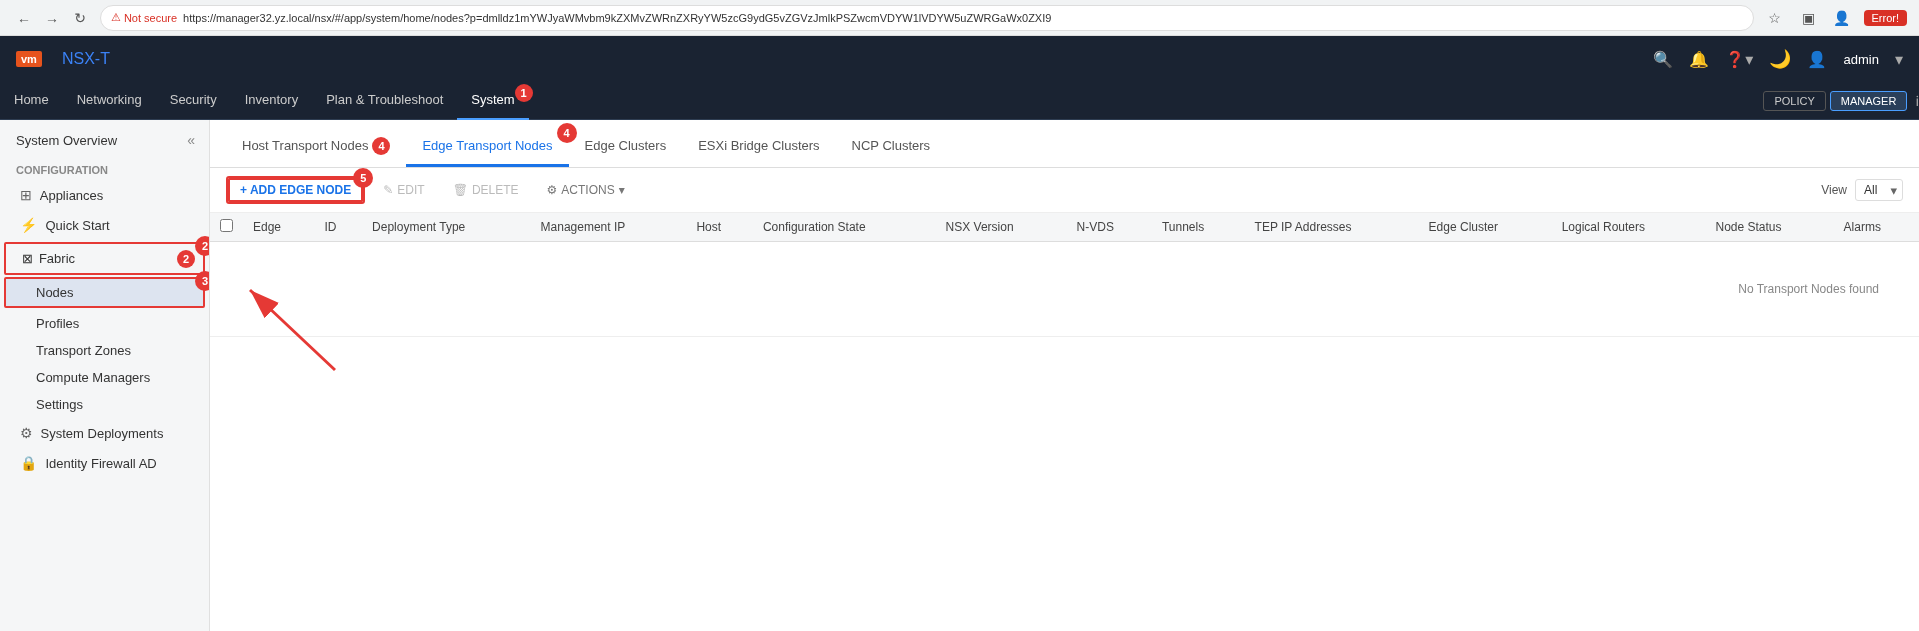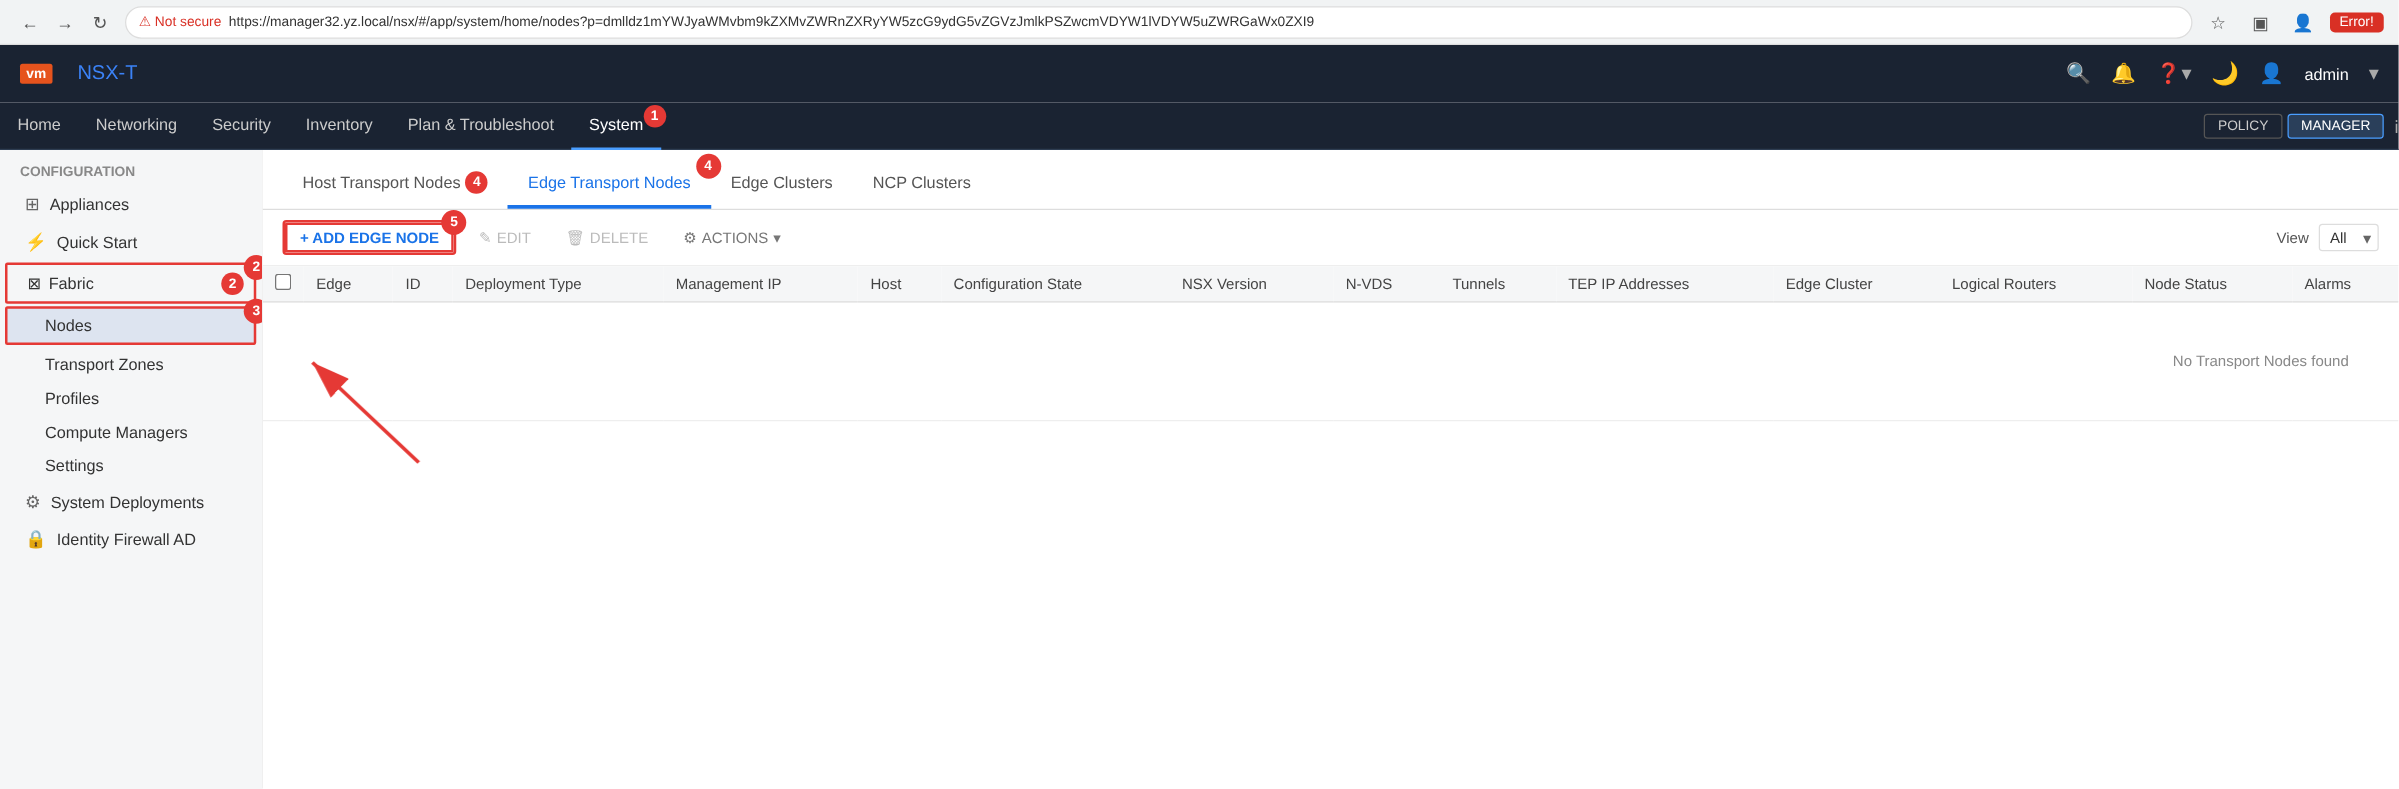--- a/index.html
+++ b/index.html
@@ -187,20 +187,24 @@
   <div class="top-nav-right">
     <button class="policy-btn">POLICY</button>
     <button class="manager-btn">MANAGER</button>
     <span class="info-btn">ℹ</span>
   </div>
 </div>
 
 <div class="main-layout" style="position:relative;">
 
   <div class="sidebar">
+    <div style="display:flex; align-items:center; padding:6px 8px 6px 16px;">
+      <span style="flex:1; font-size:13px; color:#333; cursor:pointer;">System Overview</span>
+      <span style="color:#888; font-size:14px; cursor:pointer; padding:2px 6px;">«</span>
+    </div>
     <div class="section-label">Configuration</div>
 
     <div class="sidebar-item">
       <span class="sidebar-icon">⊞</span>
       <span>Appliances</span>
     </div>
     <div class="sidebar-item">
       <span class="sidebar-icon">⚡</span>
       <span>Quick Start</span>
     </div>
@@ -210,24 +214,24 @@
         <span style="font-size:13px;">⊠</span>
         <span>Fabric</span>
         <span class="badge" style="position:absolute;right:8px;">2</span>
         <span style="position:absolute;right:-12px;top:-8px;width:20px;height:20px;background:#e53935;color:#fff;border-radius:50%;font-size:11px;display:flex;align-items:center;justify-content:center;font-weight:bold;">2</span>
       </div>
       <div class="sidebar-sub-item highlighted" style="border:2px solid #e53935; margin:2px 4px; border-radius:2px; padding-left:30px; background:#dde4f0; position:relative;">
         <span>Nodes</span>
         <span style="position:absolute;right:-12px;top:-8px;width:20px;height:20px;background:#e53935;color:#fff;border-radius:50%;font-size:11px;display:flex;align-items:center;justify-content:center;font-weight:bold;">3</span>
       </div>
       <div class="sidebar-sub-item">
+        <span>Profiles</span>
+      </div>
+      <div class="sidebar-sub-item">
         <span>Transport Zones</span>
-      </div>
-      <div class="sidebar-sub-item">
-        <span>Profiles</span>
       </div>
       <div class="sidebar-sub-item">
         <span>Compute Managers</span>
       </div>
       <div class="sidebar-sub-item">
         <span>Settings</span>
       </div>
     </div>
 
     <div class="sidebar-item">
@@ -247,20 +251,23 @@
       <div class="tab-item">
         <span>Host Transport Nodes</span>
         <span class="badge-num">4</span>
       </div>
       <div class="tab-item active" style="position:relative;">
         <span>Edge Transport Nodes</span>
         <span style="position:absolute;right:-8px;top:-4px;width:20px;height:20px;background:#e53935;color:#fff;border-radius:50%;font-size:11px;display:flex;align-items:center;justify-content:center;font-weight:bold;">4</span>
       </div>
       <div class="tab-item">
         <span>Edge Clusters</span>
+      </div>
+      <div class="tab-item">
+        <span>ESXi Bridge Clusters</span>
       </div>
       <div class="tab-item">
         <span>NCP Clusters</span>
       </div>
     </div>
 
     <div class="toolbar">
       <button class="btn-add" style="position:relative; border: 2px solid #e53935;">
         <span>+ ADD EDGE NODE</span>
         <span style="position:absolute;right:-10px;top:-10px;width:20px;height:20px;background:#e53935;color:#fff;border-radius:50%;font-size:11px;display:flex;align-items:center;justify-content:center;font-weight:bold;">5</span>

